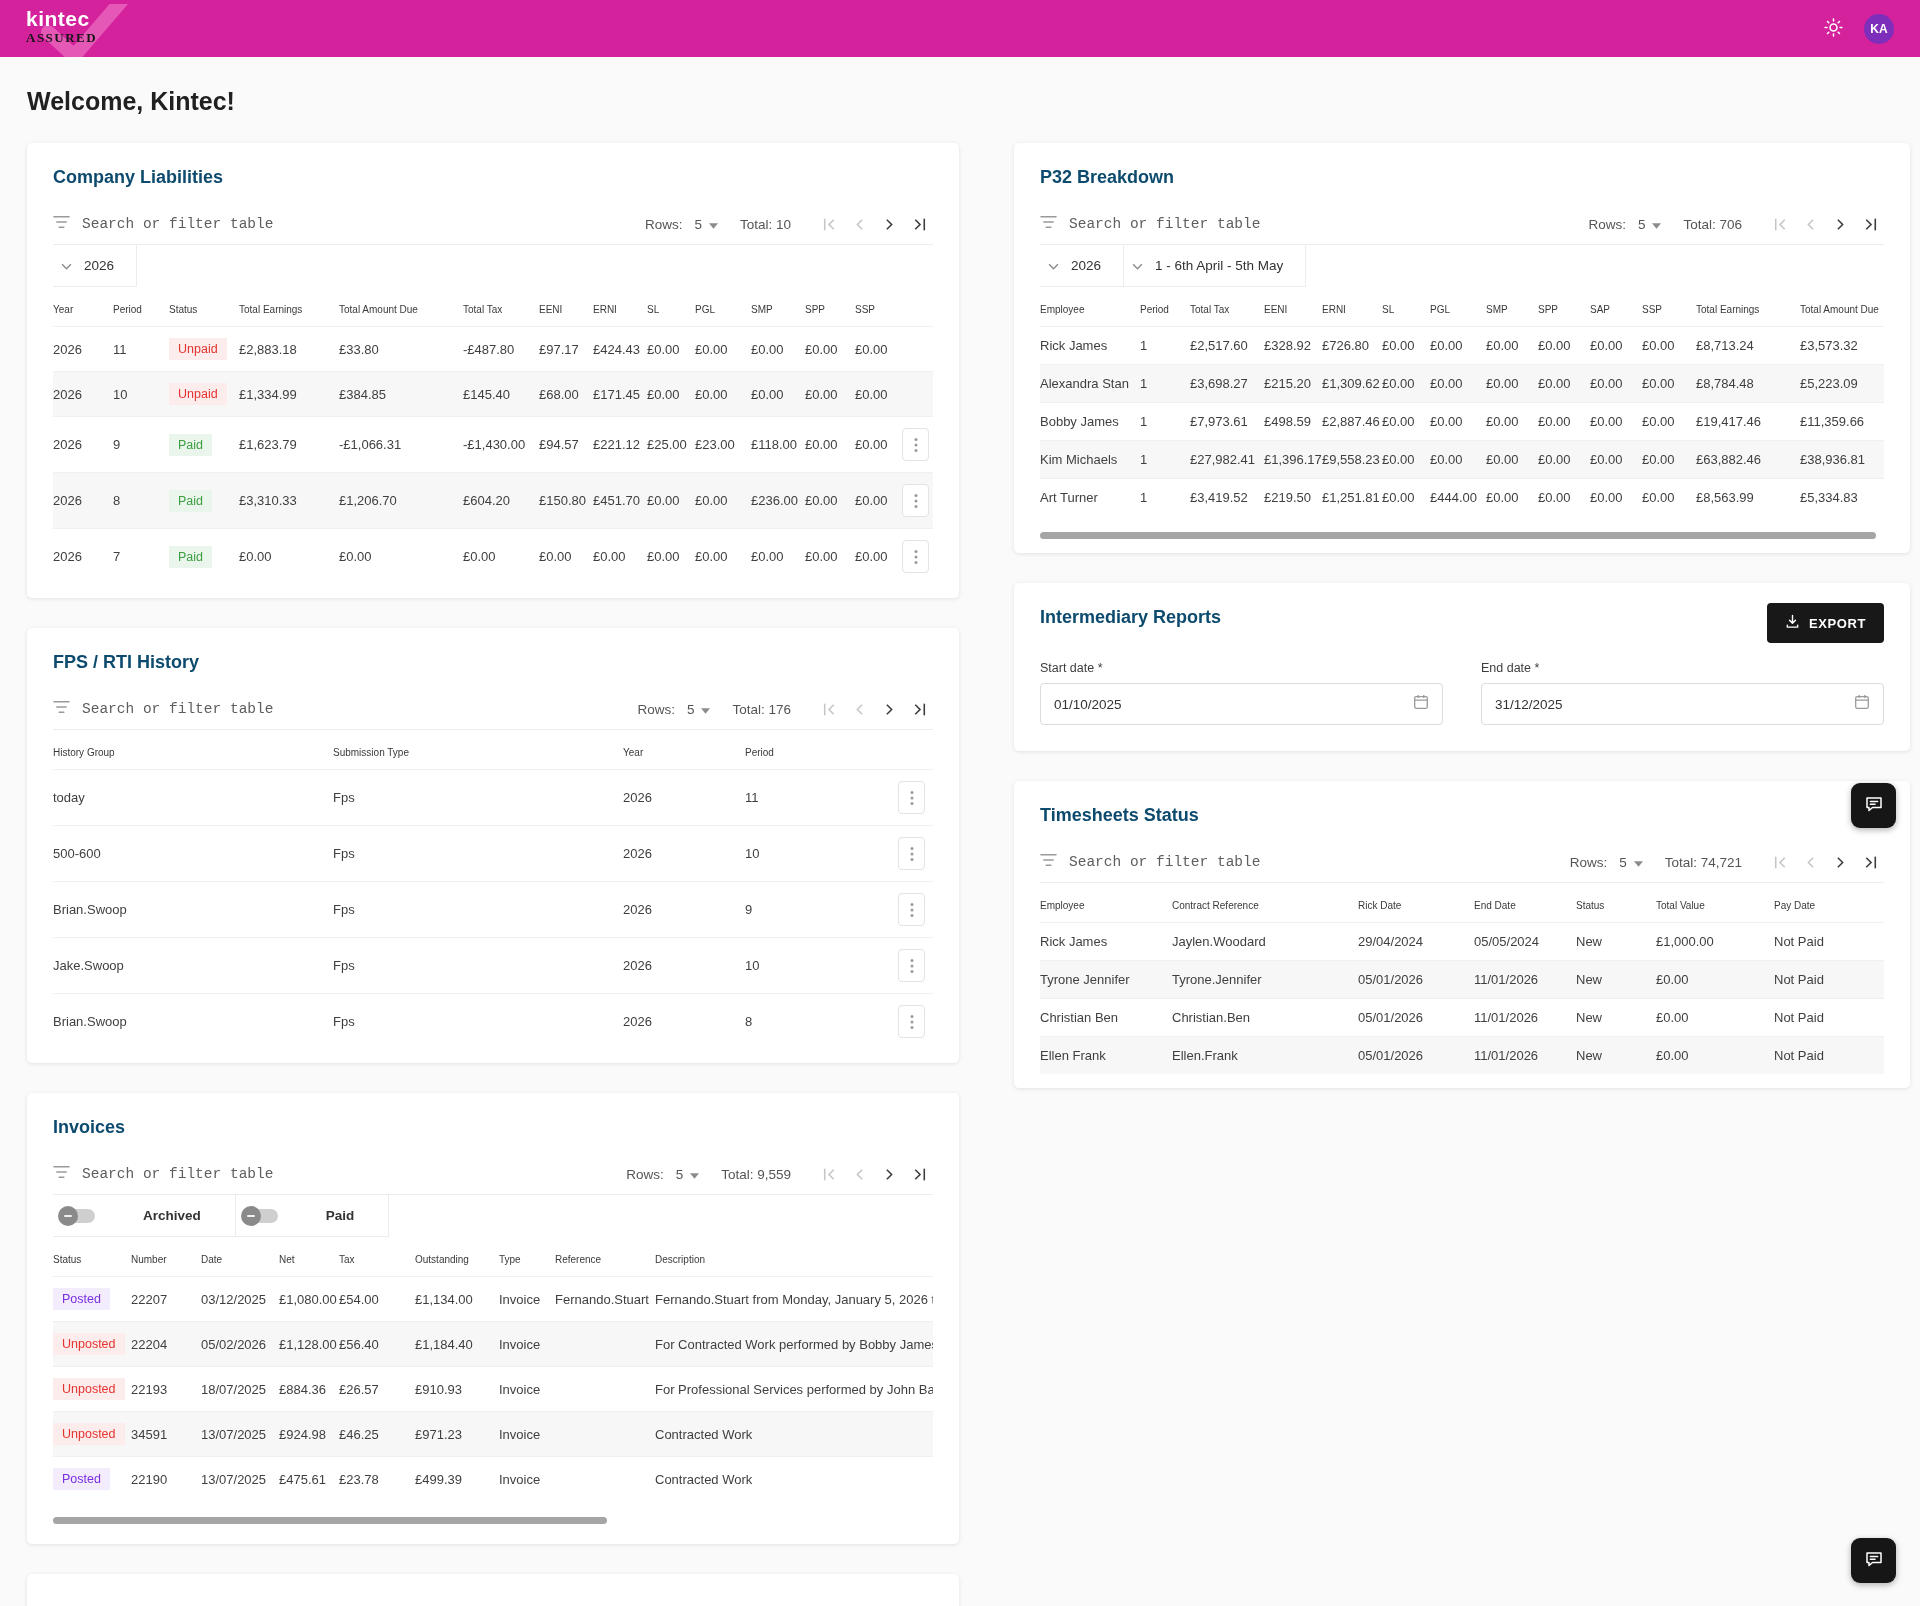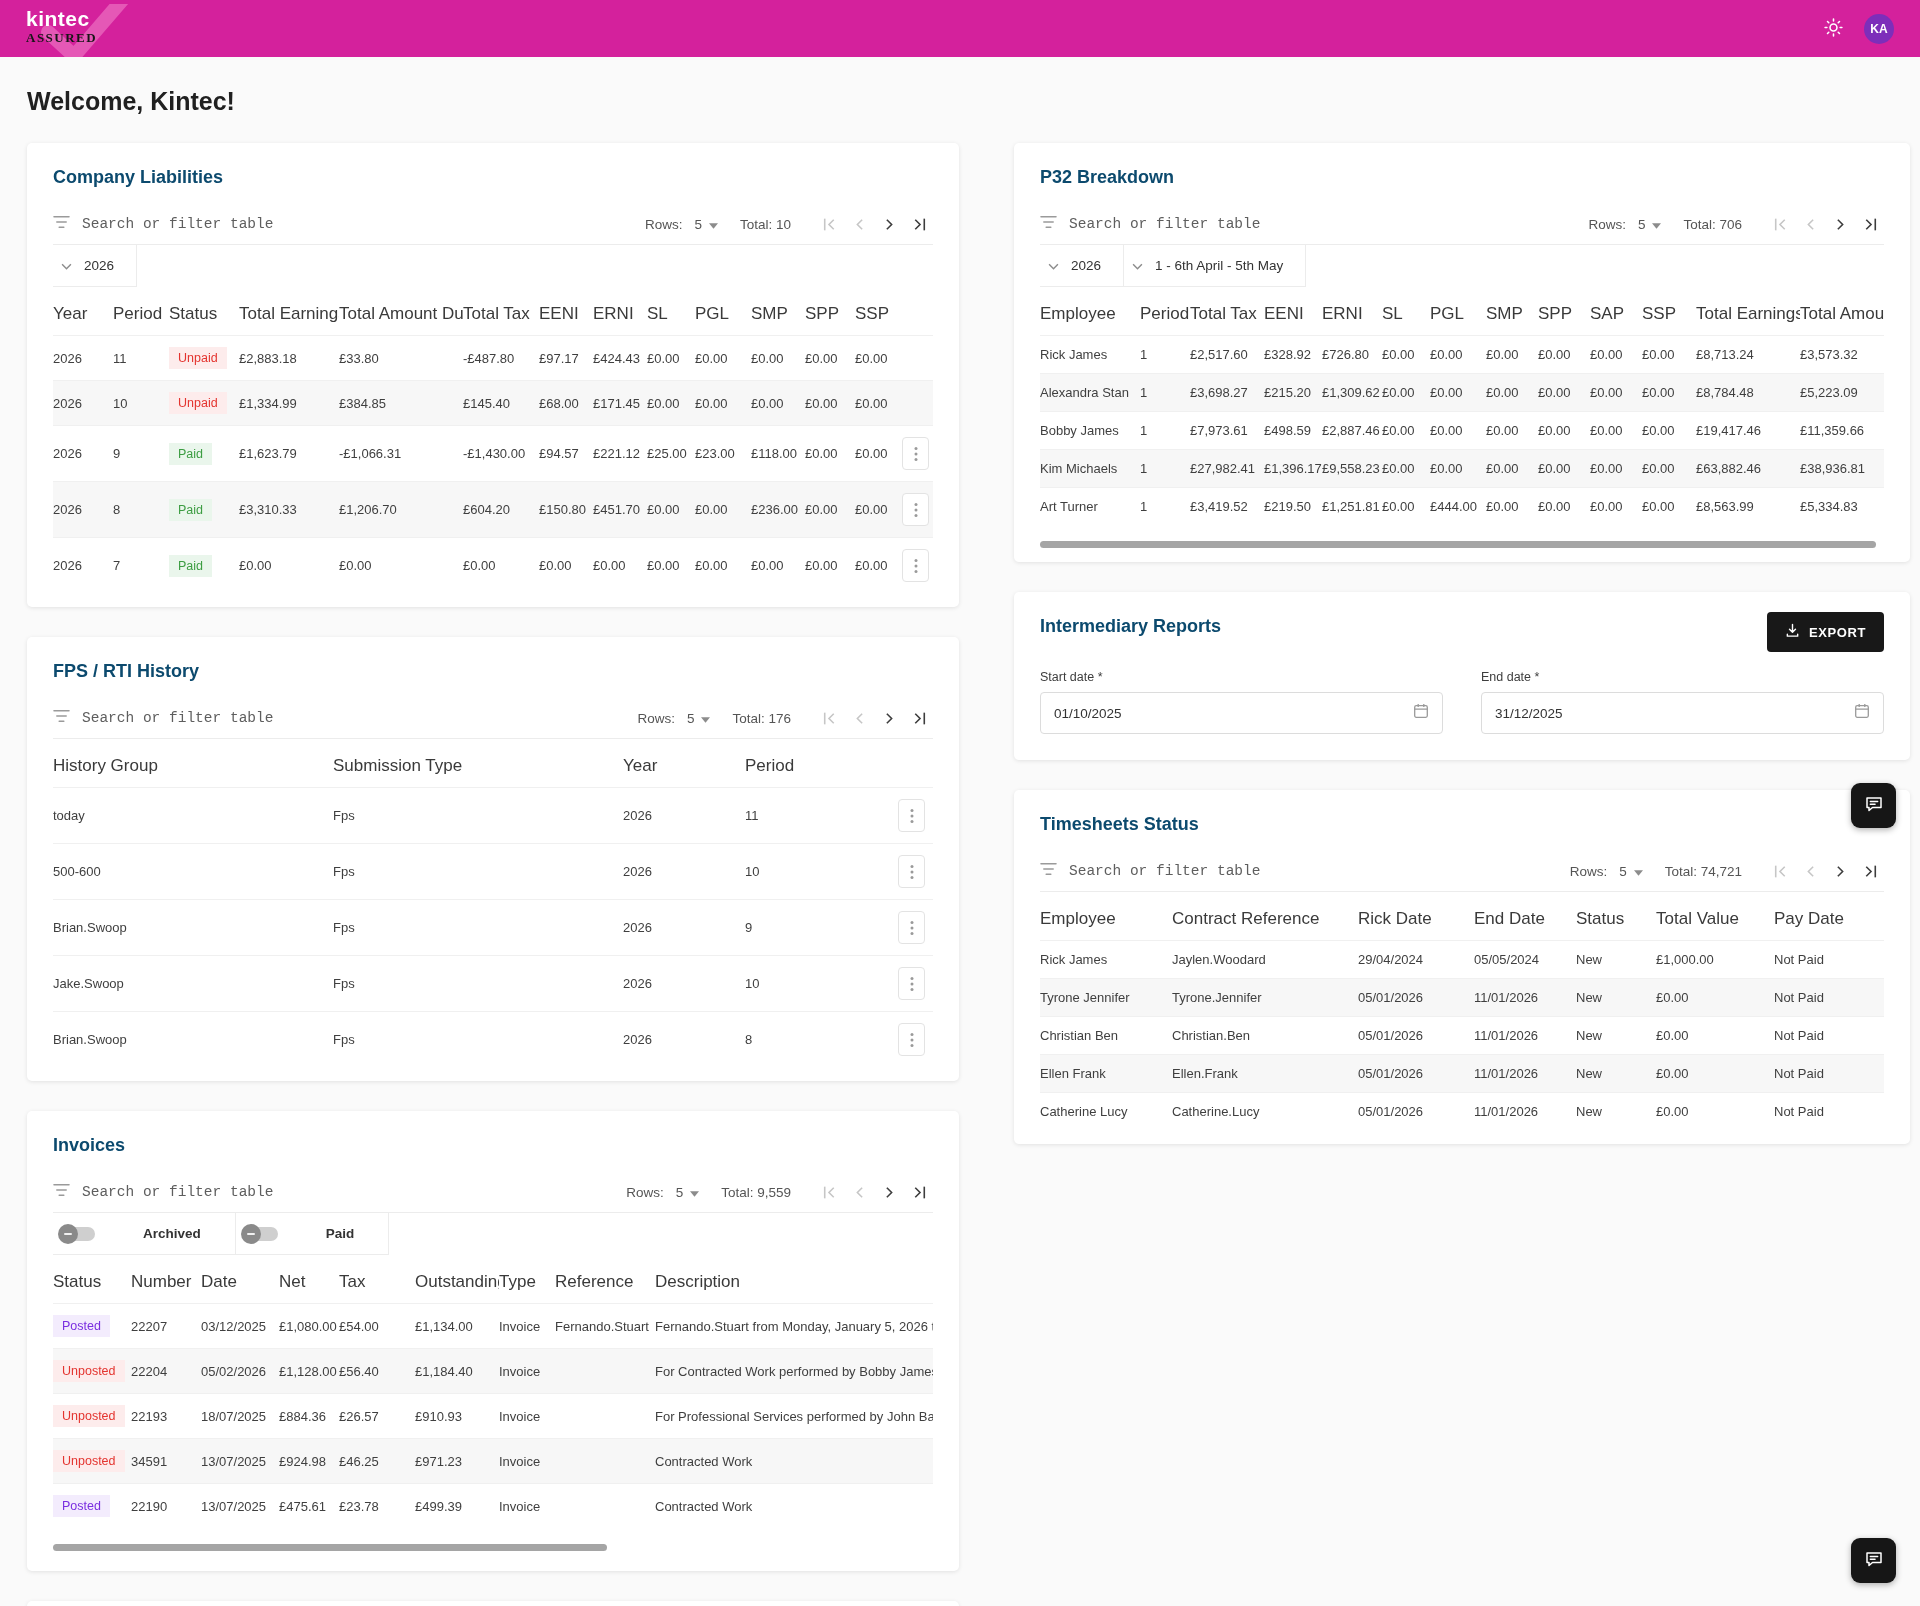--- a/index.html
+++ b/index.html
@@ -53,21 +53,21 @@
   .toggle .knob {
     position:absolute; left:-3px; top:-3px; width:20px; height:20px; border-radius:50%; background:#8a8a8a;
     display:flex; align-items:center; justify-content:center;
   }
   .toggle .knob::after { content:""; width:8px; height:2px; background:#f1f1f1; border-radius:1px; }
   .toggle-label { font-size:13.5px; font-weight:700; color:#333; }
   
   .table-wrap { overflow:hidden; }
   table.data-table { width:100%; border-collapse:collapse; table-layout:fixed; margin-top:2px; }
   table.data-table th {
-    text-align:left; font-size:17px; font-weight:500; color:#3a3a3a;
+    text-align:left; font-size:10px; font-weight:500; color:#3a3a3a;
     padding:15px 8px 11px 0; white-space:nowrap; overflow:hidden;
   }
   table.data-table td {
     font-size:13px; color:#3f3f3f; padding:11px 8px 11px 0;
     border-top:1px solid #f0f0f0; white-space:nowrap; overflow:hidden;
   }
   table.striped tbody tr:nth-child(even) { background:#f7f7f7; }
   .badge { display:inline-block; padding:4px 9px; border-radius:0; font-size:12.5px; }
   .badge-red { color:var(--red-text,#e4342f); background:var(--red-bg,#fdecec); }
   .badge-green { color:var(--green-text,#3c9d42); background:var(--green-bg,#eaf6ec); }
@@ -897,29 +897,20 @@
               </tr>
               <tr>
                 <td>Ellen Frank</td>
                 <td>Ellen.Frank</td>
                 <td>05/01/2026</td>
                 <td>11/01/2026</td>
                 <td>New</td>
                 <td>£0.00</td>
                 <td>Not Paid</td>
               </tr>
-              <tr>
-                <td>Catherine Lucy</td>
-                <td>Catherine.Lucy</td>
-                <td>05/01/2026</td>
-                <td>11/01/2026</td>
-                <td>New</td>
-                <td>£0.00</td>
-                <td>Not Paid</td>
-              </tr>
             </tbody>
           </table>
         </div>
     </section>
 
   </div>
 </main>
 
 <button class="chat-fab fab-1">
   <span><svg width="20" height="20" viewBox="0 0 20 20" fill="none" stroke="#fff">

